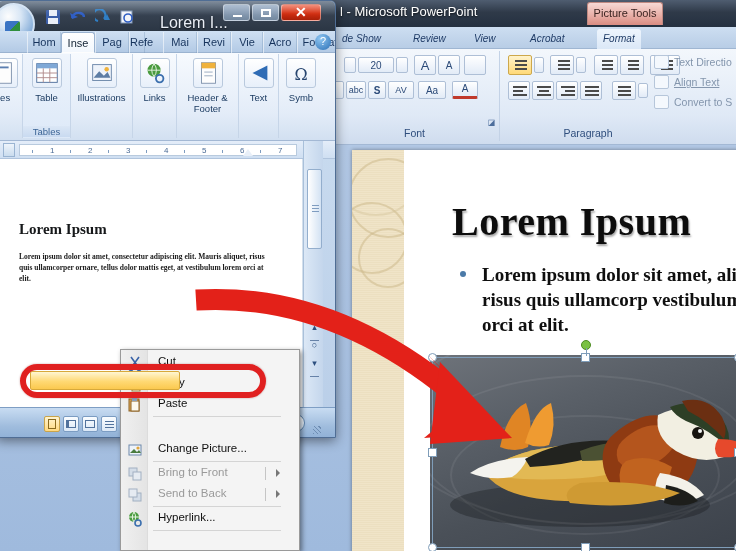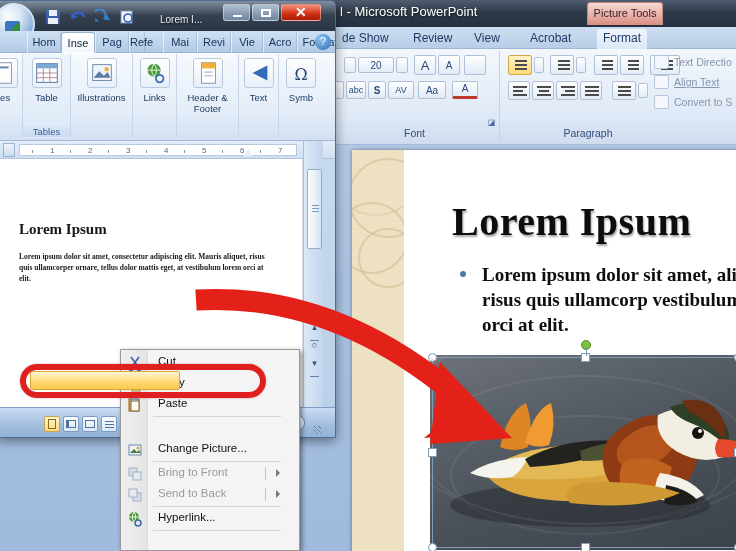--- a/index.html
+++ b/index.html
@@ -33,21 +33,21 @@
     border-radius: 3px 3px 0 0;
     font-size: 11px; color: #3a2320; text-align: center; line-height: 21px;
   }
   #ppt-ribbon-tabs {
     position: absolute; left: 0; top: 27px; width: 736px; height: 22px;
     background: linear-gradient(#cddef1, #b8cde6);
     border-bottom: 1px solid #9fb6d2;
   }
   #ppt-ribbon-tabs .tab {
     position: absolute; top: 2px; height: 20px; line-height: 19px;
-    font-size: 12px; color: #1f3b66; padding: 0 6px; white-space: nowrap;
+    font-size: 10px; color: #1f3b66; padding: 0 6px; white-space: nowrap; font-style: italic;
   }
   #ppt-ribbon {
     position: absolute; left: 0; top: 49px; width: 736px; height: 96px;
     background: linear-gradient(#f3f7fc, #dfe9f6 70%, #cfdcee);
     border-bottom: 1px solid #a3b8d4;
   }
   .ppt-grp {
     position: absolute; top: 2px; height: 90px;
     border-right: 1px solid #c3d2e6;
   }
@@ -148,21 +148,21 @@
     border: 2px solid #cfe0f2;
   }
   #orb-logo {
     position: absolute; left: 10px; top: 16px; width: 15px; height: 15px;
     background: linear-gradient(135deg,#3a74c4 0%,#3a74c4 50%,#2f8f3d 50%,#2f8f3d 100%);
     border-radius: 2px;
   }
   .qat-ico { position: absolute; top: 8px; width: 16px; height: 16px; }
   #word-doc-title {
     position: absolute; left: 163px; top: 13px;
-    font-size: 10px; color: #e9eef6; white-space: nowrap;
+    font-size: 16px; color: #e9eef6; white-space: nowrap;
     text-shadow: 0 1px 2px rgba(0,0,0,.8);
   }
   .wbtn {
     position: absolute; top: 3px; height: 17px; border-radius: 3px;
     border: 1px solid rgba(255,255,255,.4);
   }
   #wmin { left: 226px; width: 27px; background: linear-gradient(#9fb2c9,#73889f);}
   #wmax { left: 255px; width: 27px; background: linear-gradient(#9fb2c9,#73889f);}
   #wclose { left: 284px; width: 40px; background: linear-gradient(#f07a63,#d32f12 55%,#a81f08);}
   .wbtn-g { position:absolute; }

